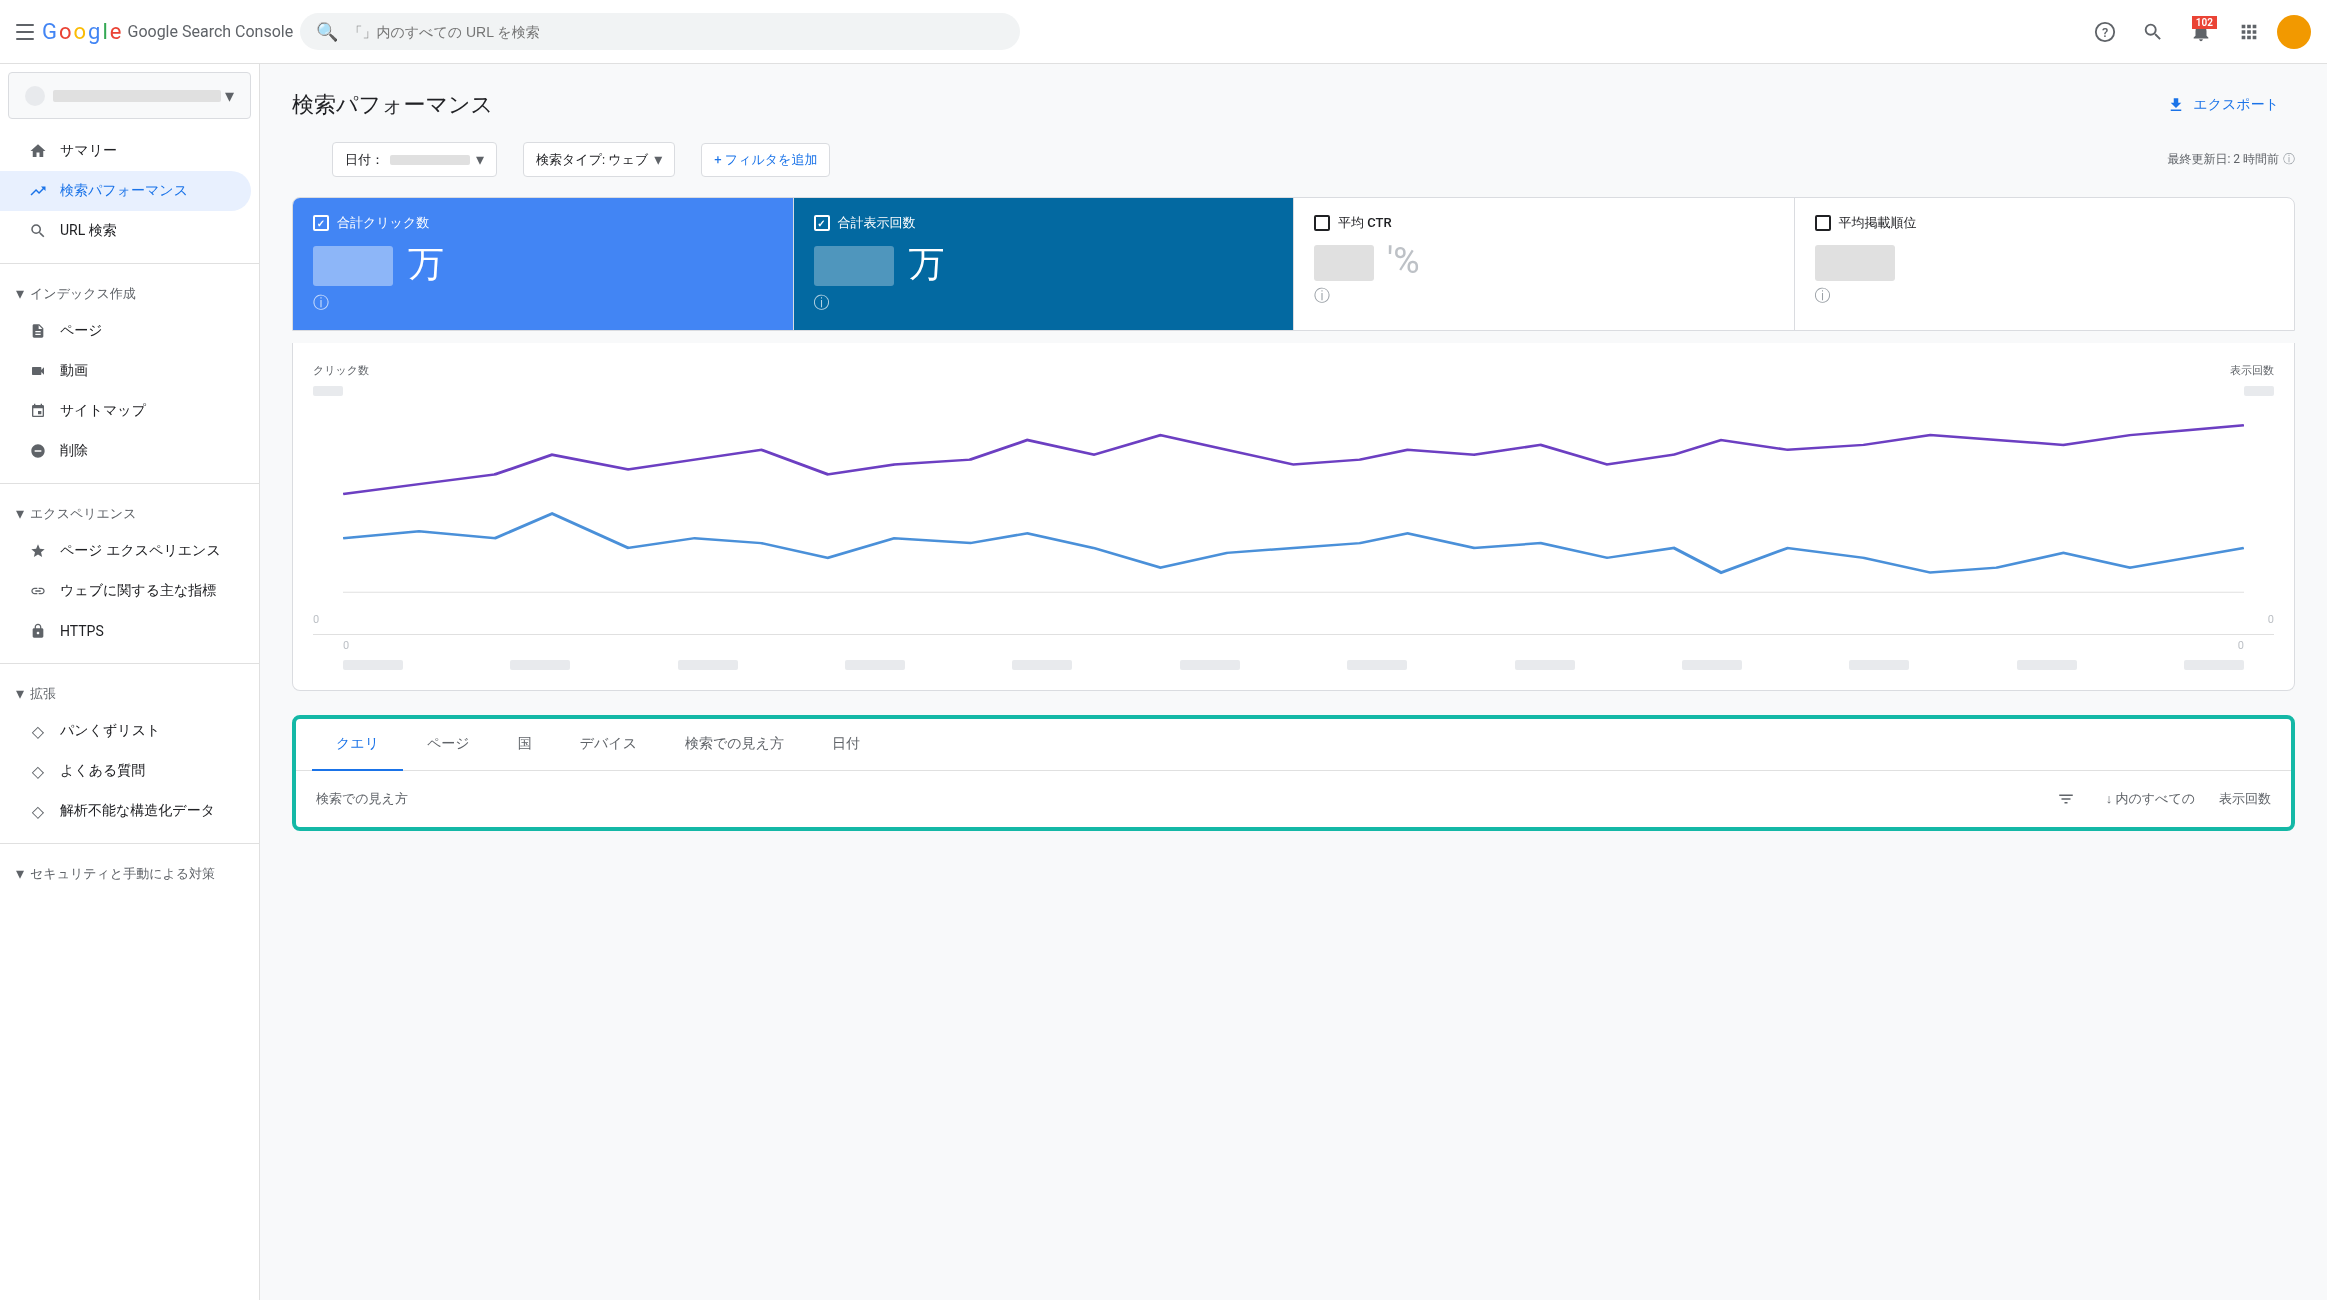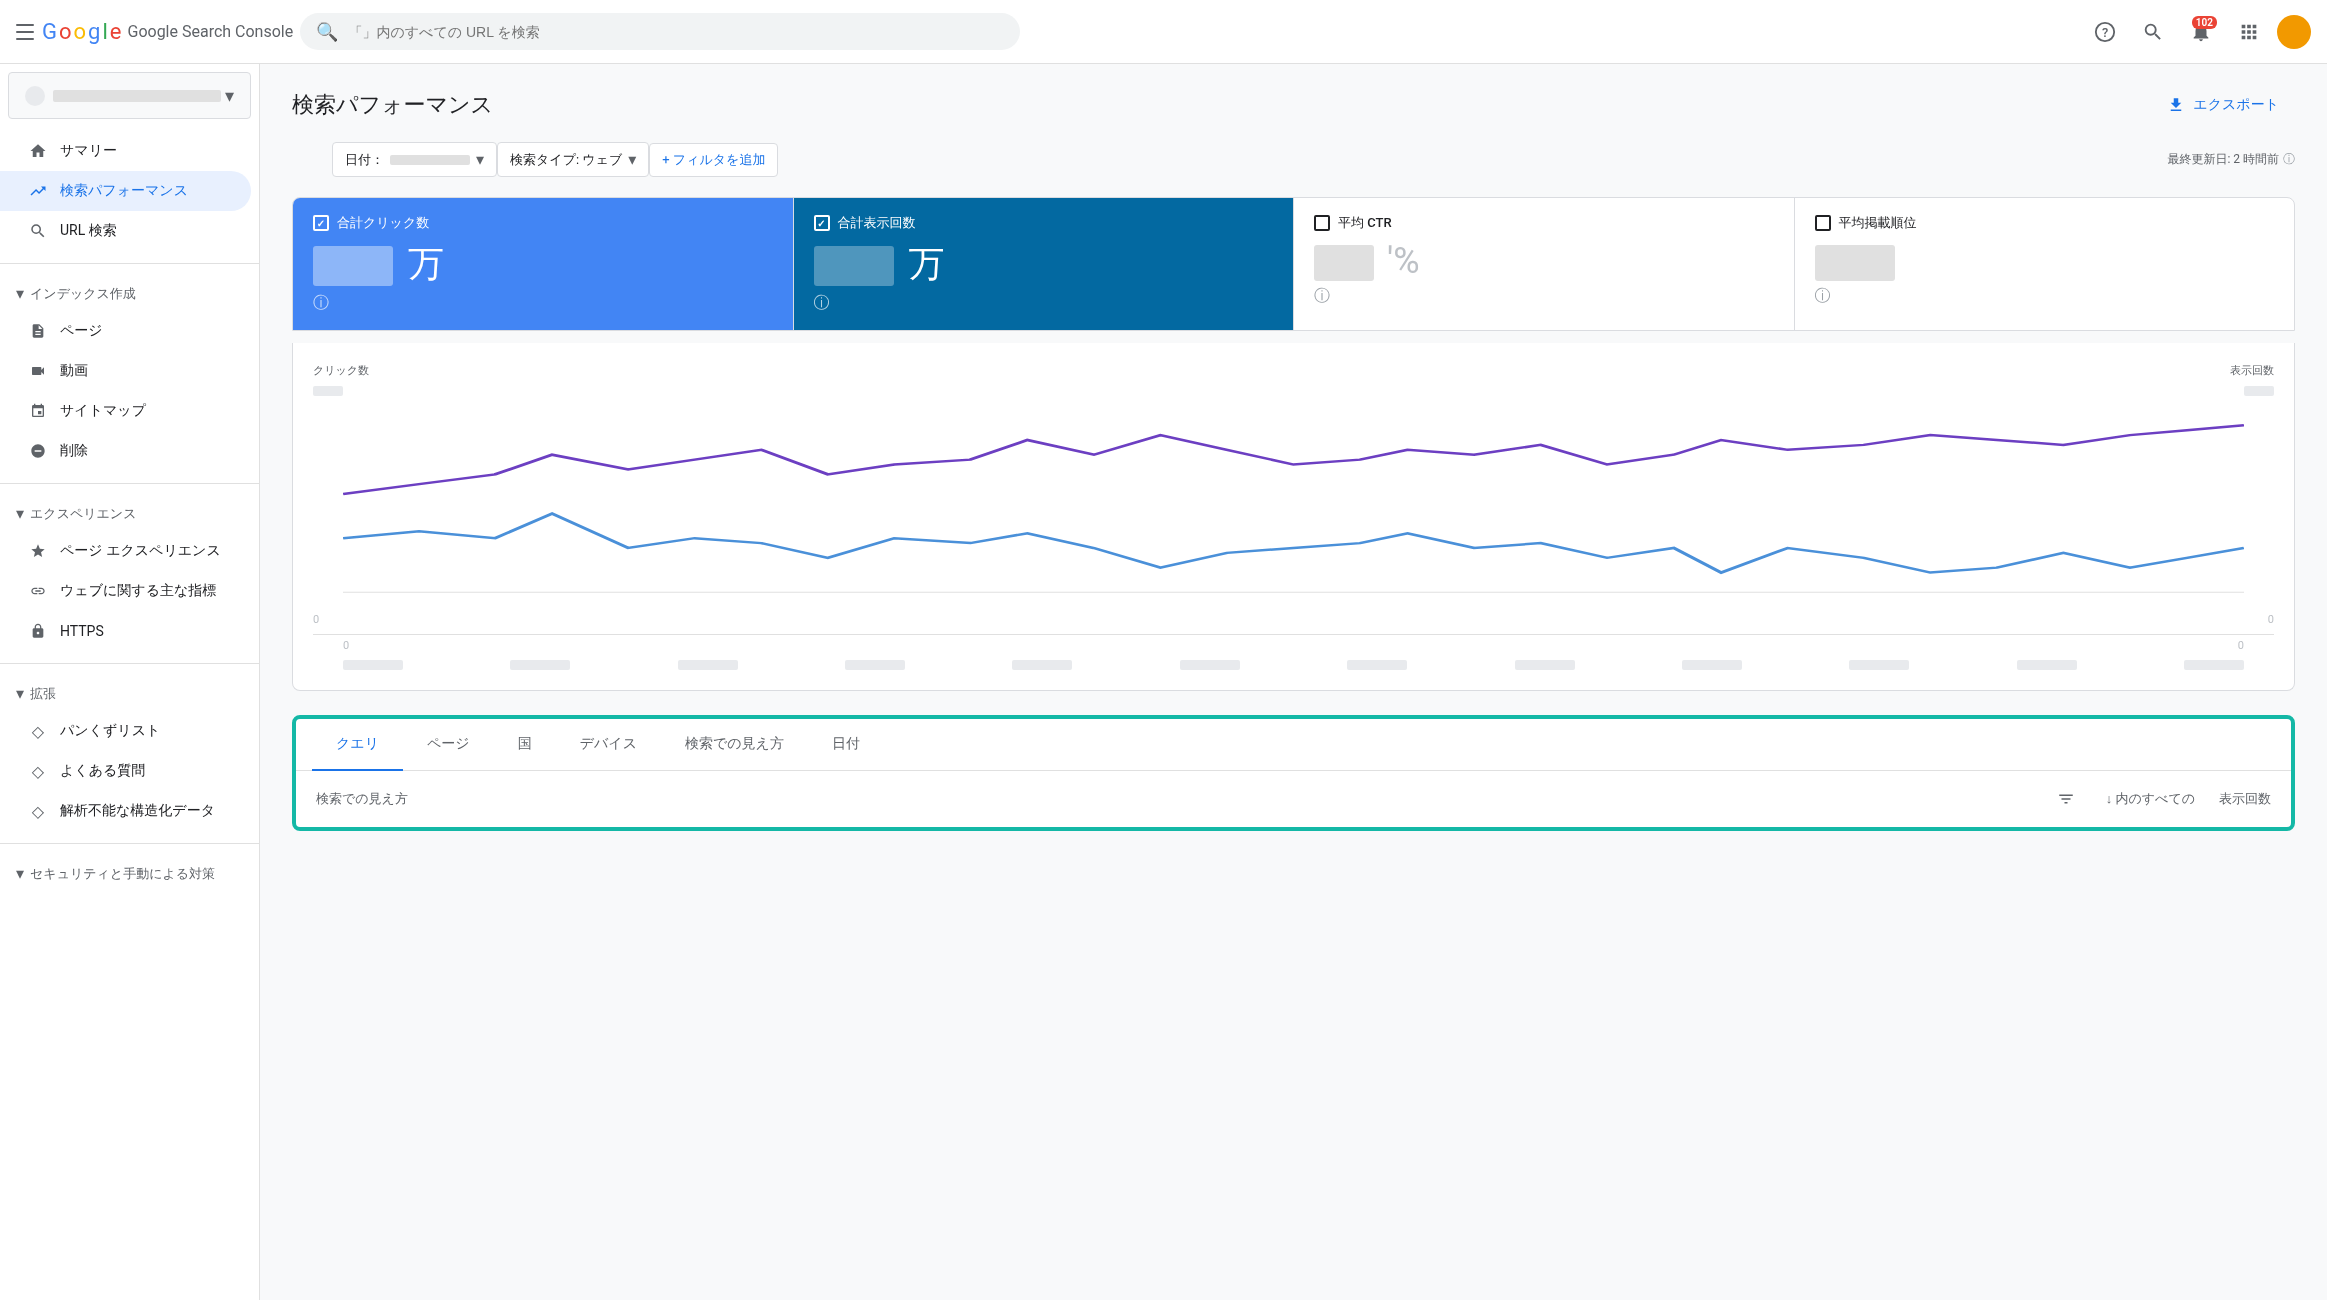--- a/index.html
+++ b/index.html
@@ -107,21 +107,21 @@
       font-size: 20px;
     }
     .notif-badge {
       position: absolute;
       top: 4px;
       right: 4px;
       background: #ea4335;
       color: white;
       font-size: 10px;
       font-weight: 600;
-      border-radius: 6px;
+      border-radius: 0;
       padding: 1px 4px;
       min-width: 18px;
       text-align: center;
     }
     .avatar {
       width: 34px;
       height: 34px;
       border-radius: 50%;
       background: #f29900;
       cursor: pointer;
@@ -258,21 +258,21 @@
       color: #1a73e8;
       cursor: pointer;
       border-radius: 4px;
       font-weight: 500;
     }
 
     
     .filters-row {
       display: flex;
       align-items: center;
-      gap: 0;
+      gap: 26px;
       margin-bottom: 20px;
       flex-wrap: wrap;
       padding-left: 40px;
     }
     .filter-chip {
       display: flex;
       align-items: center;
       gap: 6px;
       padding: 7px 12px;
       border: 1px solid #dadce0;

